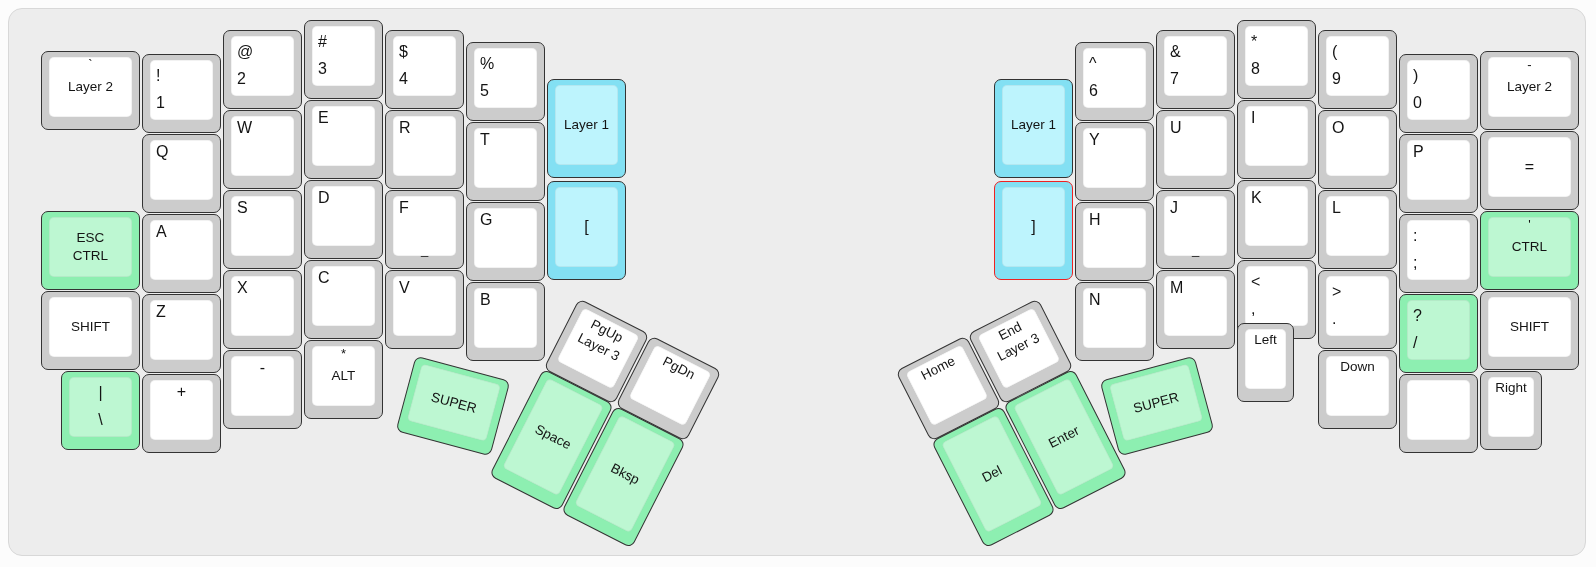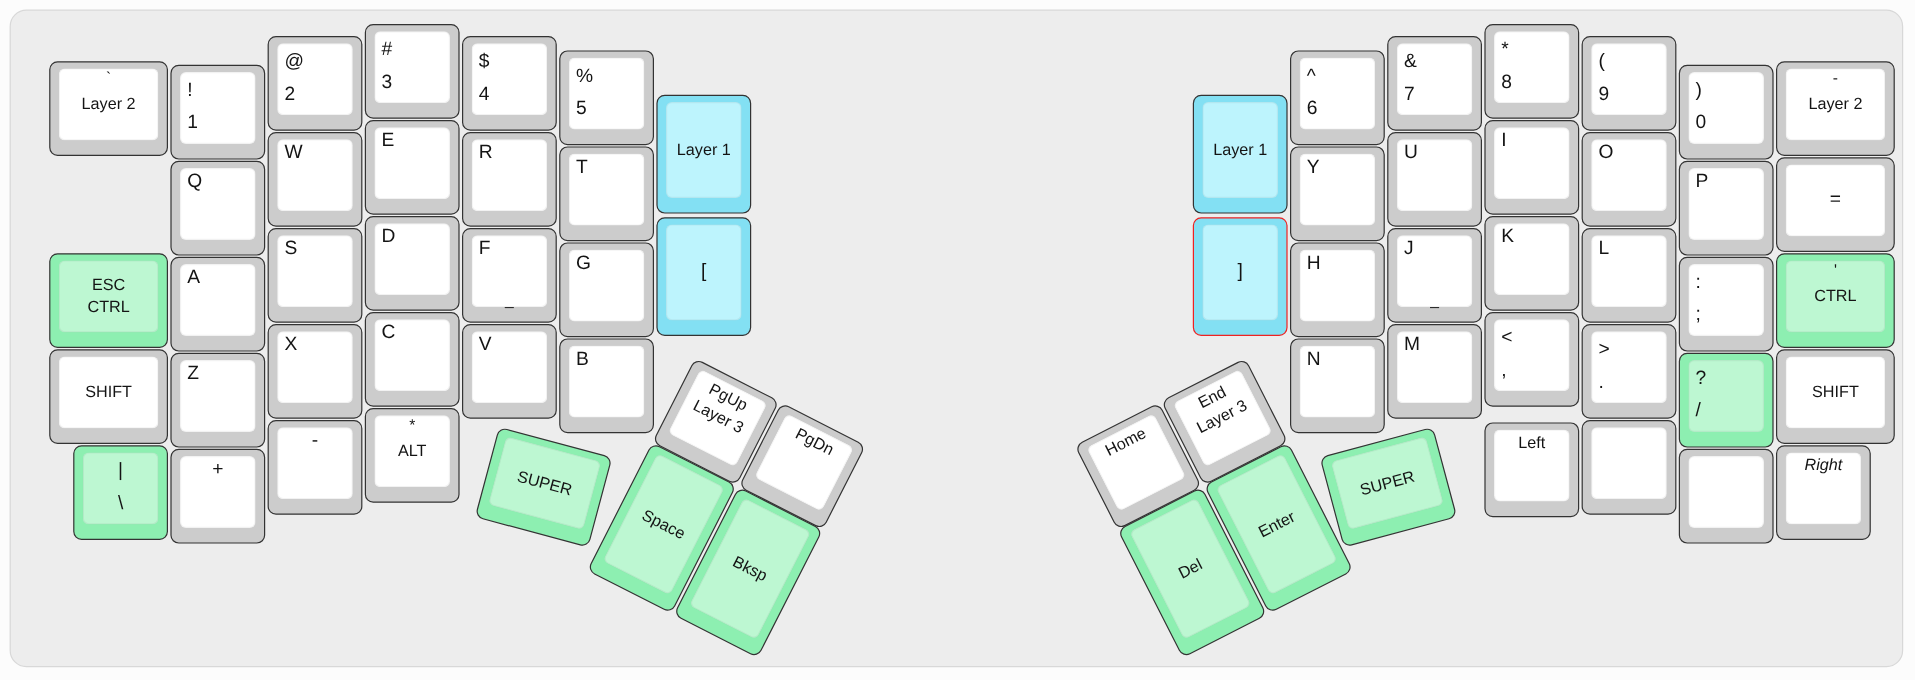--- a/index.html
+++ b/index.html
@@ -386,21 +386,21 @@
         <span class="line">K</span>
       </div>
     </div>
     <div class="key white" style="left: 1228px; top: 251px; width: 79px; height: 79px;">
       <div class="cap"></div>
       <div class="labels al-l vj-s tall-gap">
         <span class="line">&lt;</span>
         <span class="line">,</span>
       </div>
     </div>
-    <div class="key white" style="left: 1228px; top: 343px; width: 79px; height: 79px;">
+    <div class="key white" style="left: 1228px; top: 314px; width: 57px; height: 79px;">
       <div class="cap"></div>
       <div class="labels al-c vj-s">
         <span class="line word">Left</span>
       </div>
     </div>
     <div class="key white" style="left: 1309px; top: 21px; width: 79px; height: 79px;">
       <div class="cap"></div>
       <div class="labels al-l vj-s tall-gap">
         <span class="line">(</span>
         <span class="line">9</span>
@@ -420,20 +420,23 @@
     </div>
     <div class="key white" style="left: 1309px; top: 261px; width: 79px; height: 79px;">
       <div class="cap"></div>
       <div class="labels al-l vj-s tall-gap">
         <span class="line">&gt;</span>
         <span class="line">.</span>
       </div>
     </div>
     <div class="key white" style="left: 1309px; top: 341px; width: 79px; height: 79px;">
       <div class="cap"></div>
+      <div class="labels al-c vj-s">
+        <span class="line word">Down</span>
+      </div>
     </div>
     <div class="key white" style="left: 1390px; top: 45px; width: 79px; height: 79px;">
       <div class="cap"></div>
       <div class="labels al-l vj-s tall-gap">
         <span class="line">)</span>
         <span class="line">0</span>
       </div>
     </div>
     <div class="key white" style="left: 1390px; top: 125px; width: 79px; height: 79px;">
       <div class="cap"></div>
@@ -477,19 +480,19 @@
         <span class="top-sym">'</span>
         <span class="line word">CTRL</span>
       </div>
     </div>
     <div class="key white" style="left: 1471px; top: 282px; width: 99px; height: 79px;">
       <div class="cap"></div>
       <div class="labels al-c vj-c">
         <span class="line word">SHIFT</span>
       </div>
     </div>
-    <div class="key white" style="left: 1471px; top: 362px; width: 79px; height: 79px; font-style: italic;">
+    <div class="key white" style="left: 1471px; top: 362px; width: 62px; height: 79px;">
       <div class="cap"></div>
       <div class="labels al-c vj-s">
         <span class="line word">Right</span>
       </div>
     </div>
   </div>
 
 </body></html>

